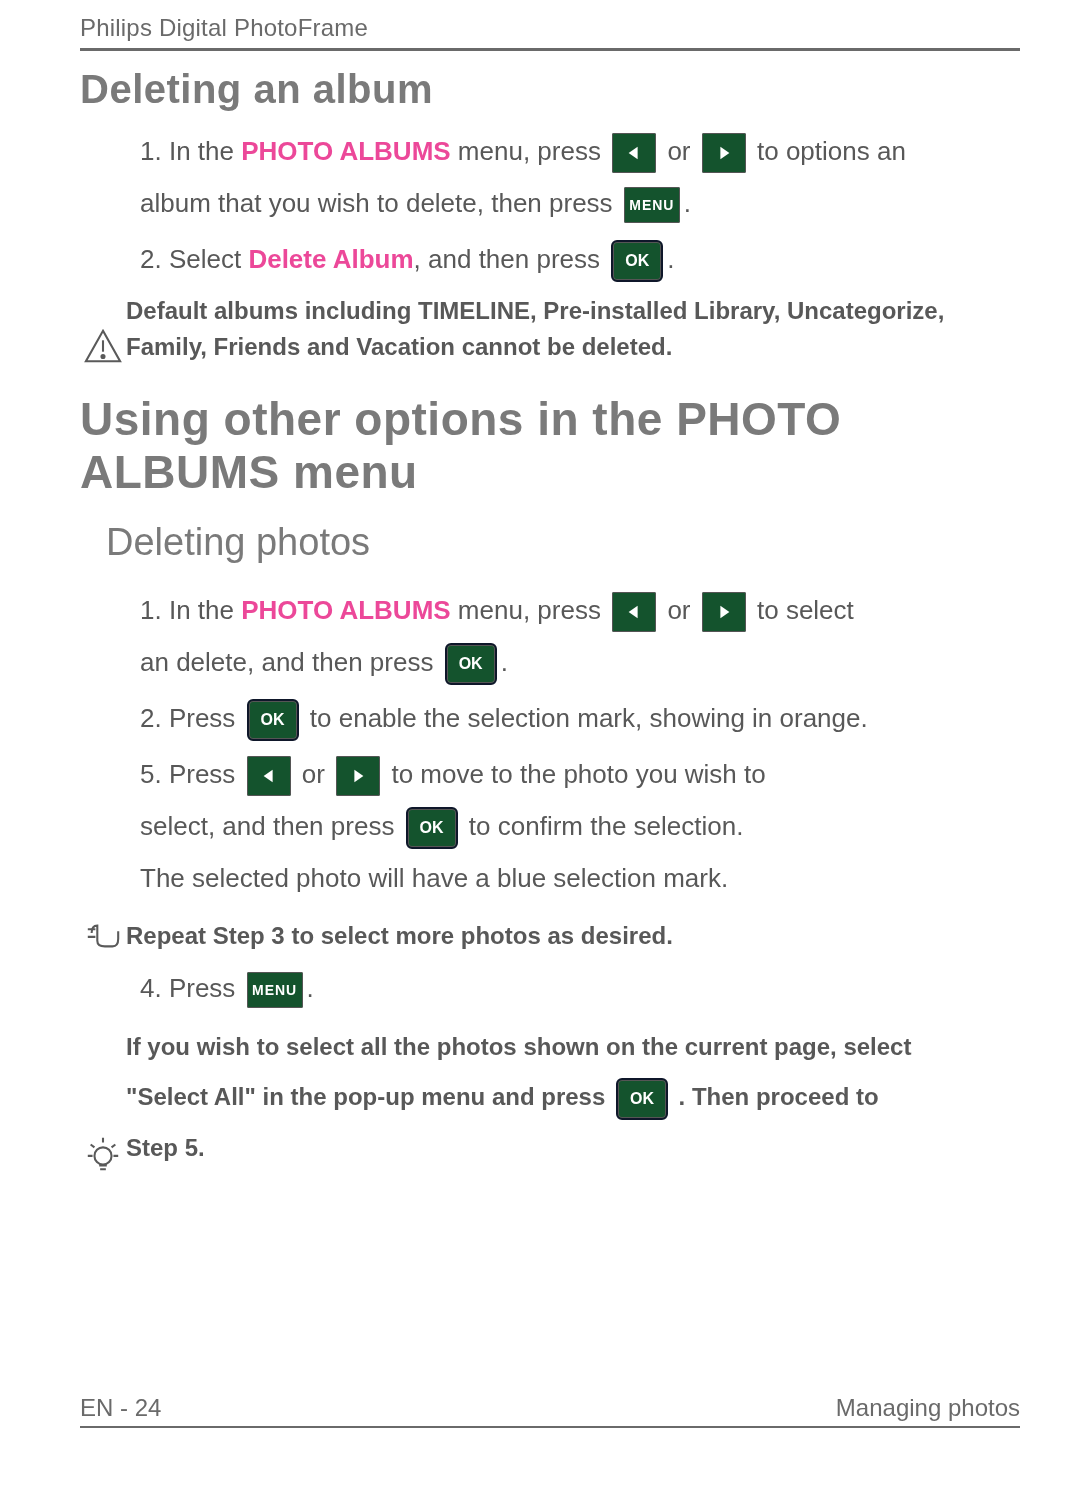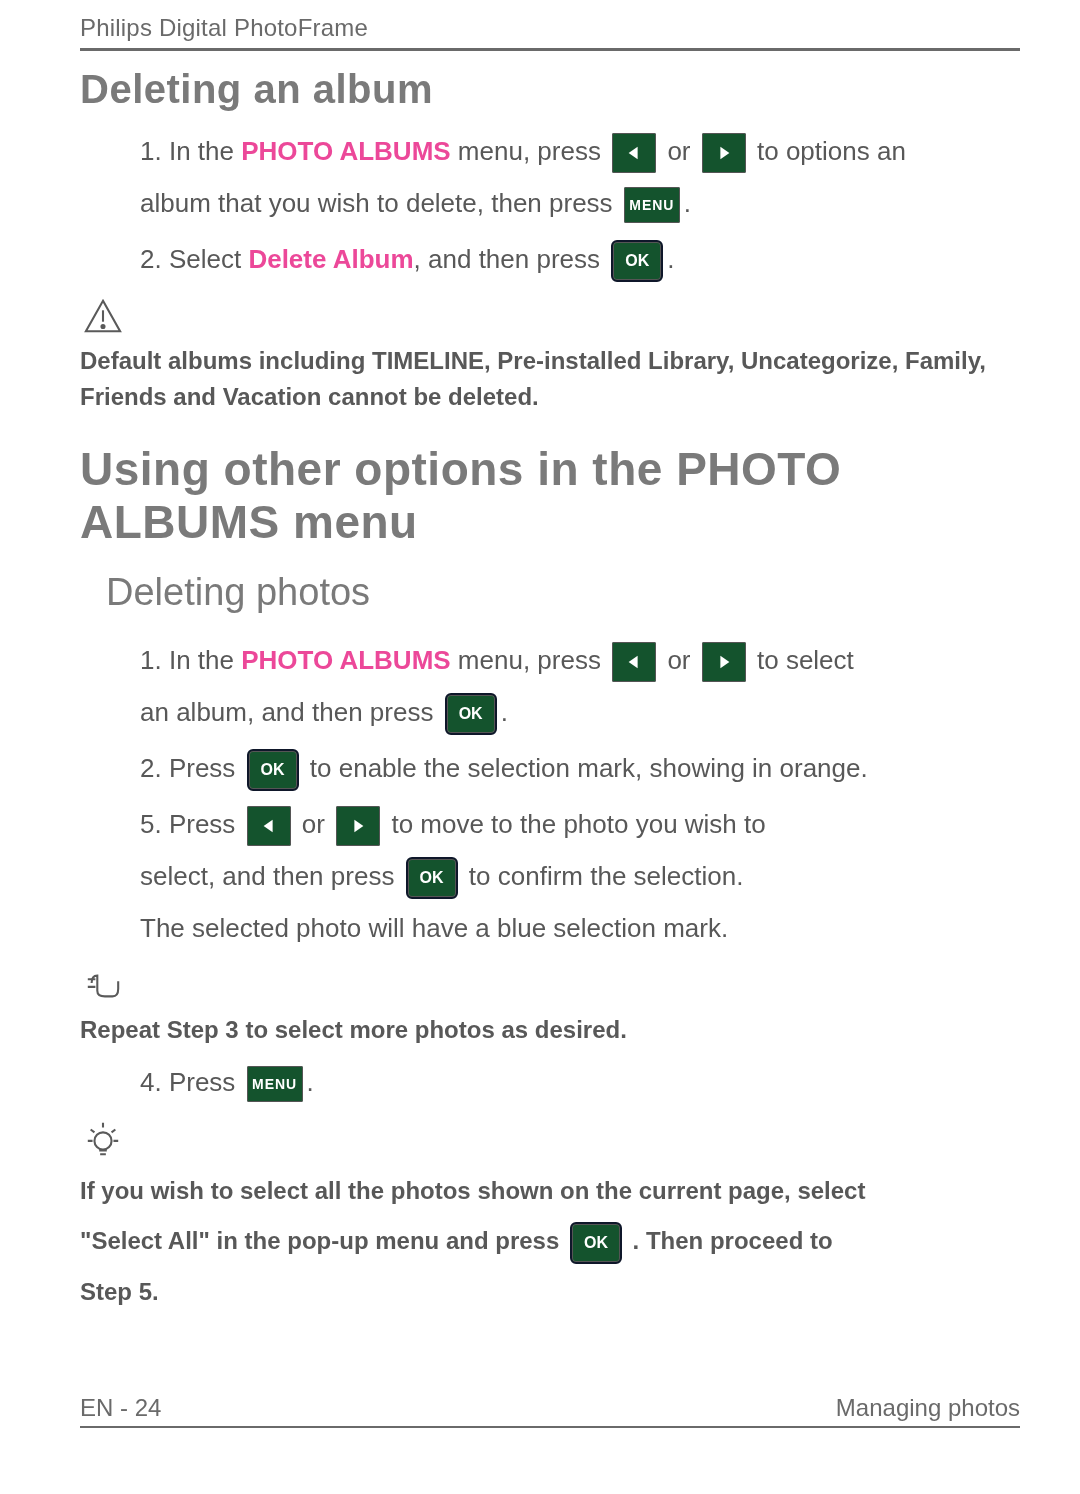--- a/index.html
+++ b/index.html
@@ -38,21 +38,21 @@
   }
   .btn-menu{
     width:56px;height:36px;font:700 14px Arial;letter-spacing:1px;
   }
   .btn-ok{
     width:48px;height:38px;background:#14532d;
     border:2px solid #0f172a;border-radius:6px;
     font:700 16px Arial;
   }
   .btn-left svg,.btn-right svg{width:18px;height:18px;fill:#fff;}
-  .note-row{display:flex;align-items:flex-start;margin:8px 0 8px 0;flex-direction:column;}
+  .note-row{display:flex;align-items:flex-end;margin:8px 0 8px 0;}
   .note-icon{width:46px;flex:0 0 46px;display:flex;justify-content:center;padding-top:4px;}
   .note-icon svg{width:38px;height:38px;stroke:#5a5a5a;fill:none;stroke-width:2.2;}
   .note-text{flex:1;font-size:24px;font-weight:700;color:#585858;line-height:1.5;}
   .tip-text{flex:1;font-size:24px;font-weight:700;color:#585858;line-height:2.1;}
   .ftr{
     position:absolute;left:80px;right:60px;bottom:66px;
     border-bottom:2px solid #6a6a6a;
     display:flex;justify-content:space-between;
     font-size:24px;color:#6a6a6a;padding-bottom:4px;
   }
@@ -112,21 +112,21 @@
             <polygon points="14,3 14,17 4,10"></polygon>
           </svg>
         </span>
       <span> or </span>
       <span class="btn btn-right">
           <svg viewBox="0 0 20 20">
             <polygon points="6,3 6,17 16,10"></polygon>
           </svg>
         </span>
       <span> to select</span><br>
-      <span>an album, and then press </span>
+      <span>an delete, and then press </span>
       <span class="btn btn-ok">OK</span><span>.</span>
     </div>
     <div class="step">
       <span>2.  Press </span>
       <span class="btn btn-ok">OK</span>
       <span> to enable the selection mark, showing in orange.</span>
     </div>
     <div class="step">
       <span>5.  Press </span>
       <span class="btn btn-left">

